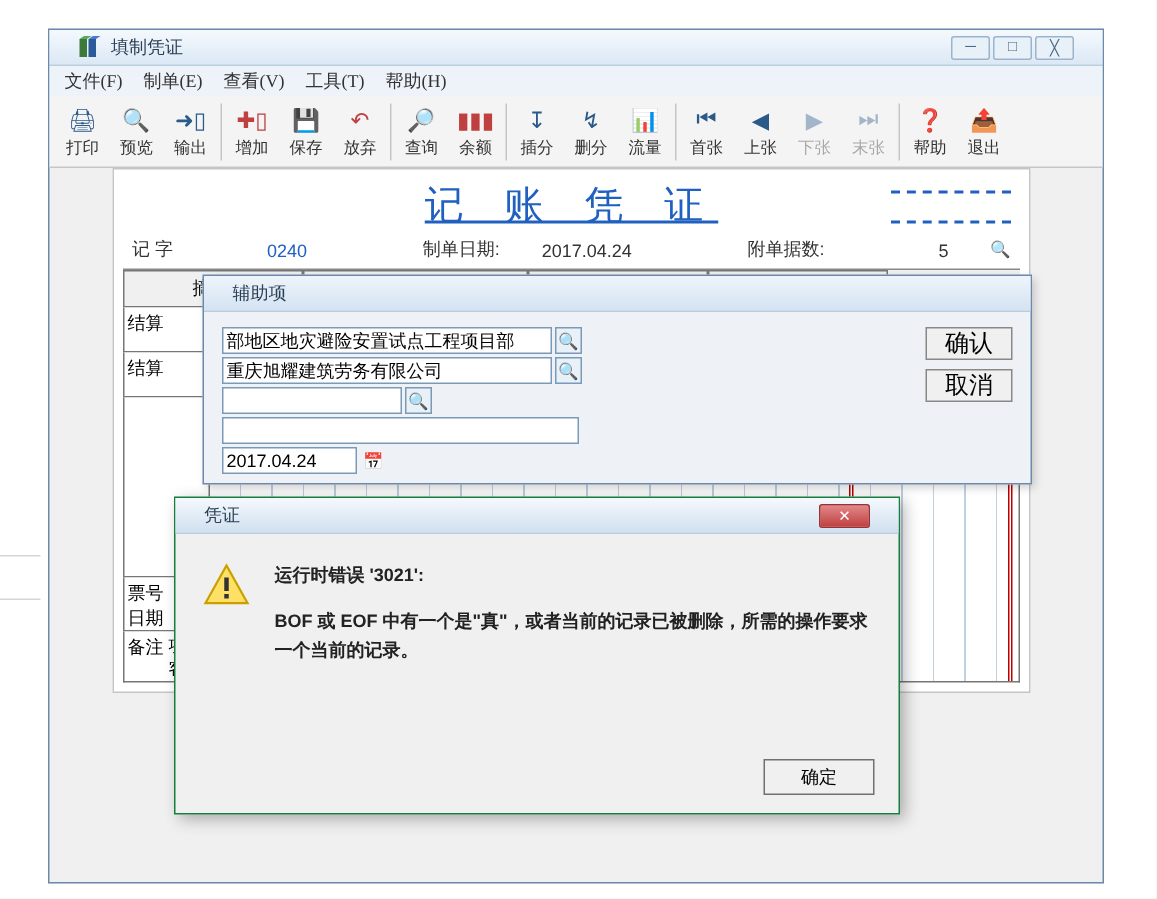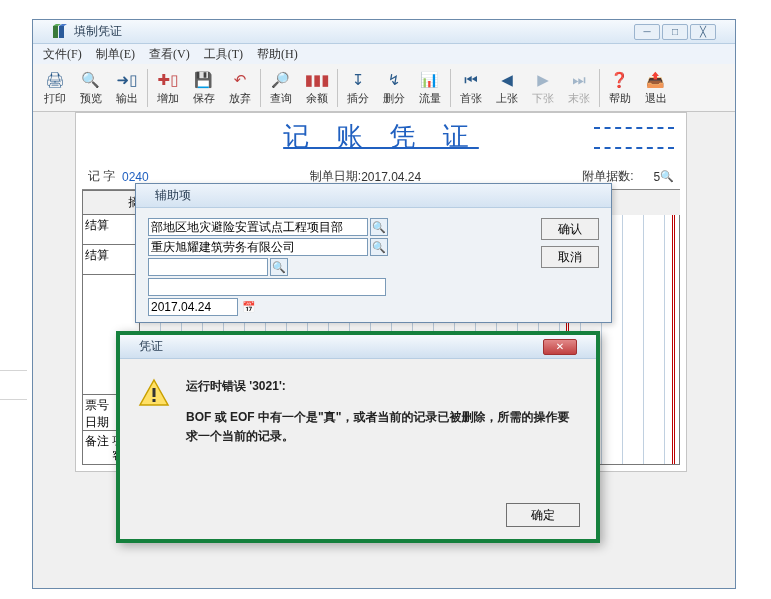--- a/index.html
+++ b/index.html
@@ -19,53 +19,53 @@
 .toolbar { height: 48px; background: #f4f4f4; border-bottom: 1px solid #c5c5c5; display: flex; align-items: center; padding: 0 4px; }
 .tb-btn { display: flex; flex-direction: column; align-items: center; justify-content: center; width: 36px; height: 44px; cursor: pointer; }
 .tb-btn .ic { width: 20px; height: 20px; display: flex; align-items: center; justify-content: center; font-size: 15px; color: #2a5a8a; }
 .tb-btn .lbl { font-size: 11px; color: #333; margin-top: 1px; }
 .tb-sep { width: 1px; height: 38px; background: #c5c5c5; margin: 0 2px; }
 
 
 .voucher-area { position: absolute; left: 42px; top:92px; width: 612px; border: 1px solid #c5c5c5; background: #fff; padding: 6px; }
 .voucher-title { text-align: center; font-size: 26px; color: #2060c0; text-decoration: underline; letter-spacing: 10px; font-weight: 500; }
 .voucher-dashes { position: absolute; right: 12px; top: 14px; width: 80px; height: 22px; border-top: 2px dashed #2060c0; border-bottom: 2px dashed #2060c0; }
-.voucher-row { display: flex; font-size: 12px; color: #333; align-items: center; margin-top: 14px; padding: 0 6px 4px 6px; border-bottom: 1px solid #888; }
+.voucher-row { display: flex; font-size: 12px; color: #333; align-items: center; margin-top: 4px; padding: 0 6px 4px 6px; border-bottom: 1px solid #888; gap: 28px; }
 .voucher-row .f1 { flex: 1; }
 .voucher-row .icon-s { font-size: 11px; }
 
 
 .vhead { display: flex; font-size: 12px; background: #f0f0f0; }
 .vhead div { border: 1px solid #777; padding: 3px 4px; text-align: center; }
 .vcol1 { width: 120px; } .vcol2 { width: 150px; } .vcol3 { width: 120px; } .vcol4 { width: 120px; }
 
 
 .tbody-area { display: flex; }
 .left-cells { width: 58px; }
 .left-cells .cell { height: 30px; border: 1px solid #777; border-top: none; font-size: 12px; display: flex; align-items: flex-start; padding: 2px; background: #fff; }
 .grid-right { flex:1; border-right: 1px solid #777; border-bottom: 1px solid #777; position: relative; min-height: 250px;
   background-image: repeating-linear-gradient(to right, transparent 0 20px, #c0d0e0 20px 21px);
 }
 .red-lines { position:absolute; right:110px; top:0; bottom:0; width:3px; border-left:1px solid #b00; border-right:1px solid #b00;}
 .red-lines2 { position:absolute; right:4px; top:0; bottom:0; width:3px; border-left:1px solid #b00; border-right:1px solid #b00;}
 
 
-.assist { position: absolute; left: 135px; top: 183px; width: 477px; height: 140px; border: 1px solid #6b8aab; background: #eef2f6; box-shadow: 2px 2px 6px rgba(0,0,0,0.2); z-index: 5; }
+.assist { position: absolute; left: 135px; top: 183px; width: 553px; height: 140px; border: 1px solid #6b8aab; background: #eef2f6; box-shadow: 2px 2px 6px rgba(0,0,0,0.2); z-index: 5; }
 .assist .titlebar { background: linear-gradient(#eef4fb, #d4e3f2); }
 .assist-body { padding: 10px 12px; display: flex; gap: 10px; }
 .assist-fields { display: flex; flex-direction: column; gap: 2px; }
 .assist-row { display: flex; align-items: flex-end; gap: 2px; }
 .assist input { height: 18px; font-size: 12px; border: 1px solid #7a9ab8; padding: 0 2px; background: #fff; }
 .search-ic { width: 18px; height: 18px; border: 1px solid #7a9ab8; display:flex; align-items:center; justify-content:center; font-size:11px; background:#e8f0f8; cursor:pointer; }
 .assist-btns { display:flex; flex-direction:column; gap:6px; margin-left: auto; }
-.assist-btns button { width: 58px; height: 22px; font-size: 12px; background: #f0f0f0; border: 1px solid #888; cursor:pointer; }
+.assist-btns button { width: 58px; height: 22px; font-size: 16px; background: #f0f0f0; border: 1px solid #888; cursor:pointer; }
 .cal-ic { width:18px; height:18px; display:inline-flex; align-items:center; justify-content:center; font-size:11px; }
 
 
-.error-dlg { position: absolute; left: 116px; top: 331px; width: 484px; height: 212px; border: 4px solid #15803d; background: #f0f0f0; box-shadow: 3px 3px 10px rgba(0,0,0,0.3); z-index: 10; }
+.error-dlg { position: absolute; left: 116px; top: 331px; width: 484px; height: 212px; border: 1px solid #15803d; background: #f0f0f0; box-shadow: 3px 3px 10px rgba(0,0,0,0.3); z-index: 10; }
 .error-dlg .titlebar { background: linear-gradient(#f5f9fd, #d0e0f0); }
 .close-x { width: 34px; height: 16px; background: linear-gradient(#e28888, #c04040); border: 1px solid #a03030; border-radius: 2px; color: #fff; font-size: 10px; display:flex; align-items:center; justify-content:center; cursor:pointer; }
 .err-body { padding: 18px 18px 8px 18px; display: flex; gap: 16px; font-size: 12px; color: #222; }
 .err-icon { width: 32px; height: 32px; flex-shrink: 0; }
 .err-text { line-height: 1.6; font-weight: bold; }
 .err-text p { margin-bottom: 12px; }
 .err-footer { position:absolute; bottom:12px; right:16px; }
 .err-footer button { width: 74px; height: 24px; font-size: 12px; background: #f0f0f0; border: 1px solid #707070; cursor:pointer; }
 
 

